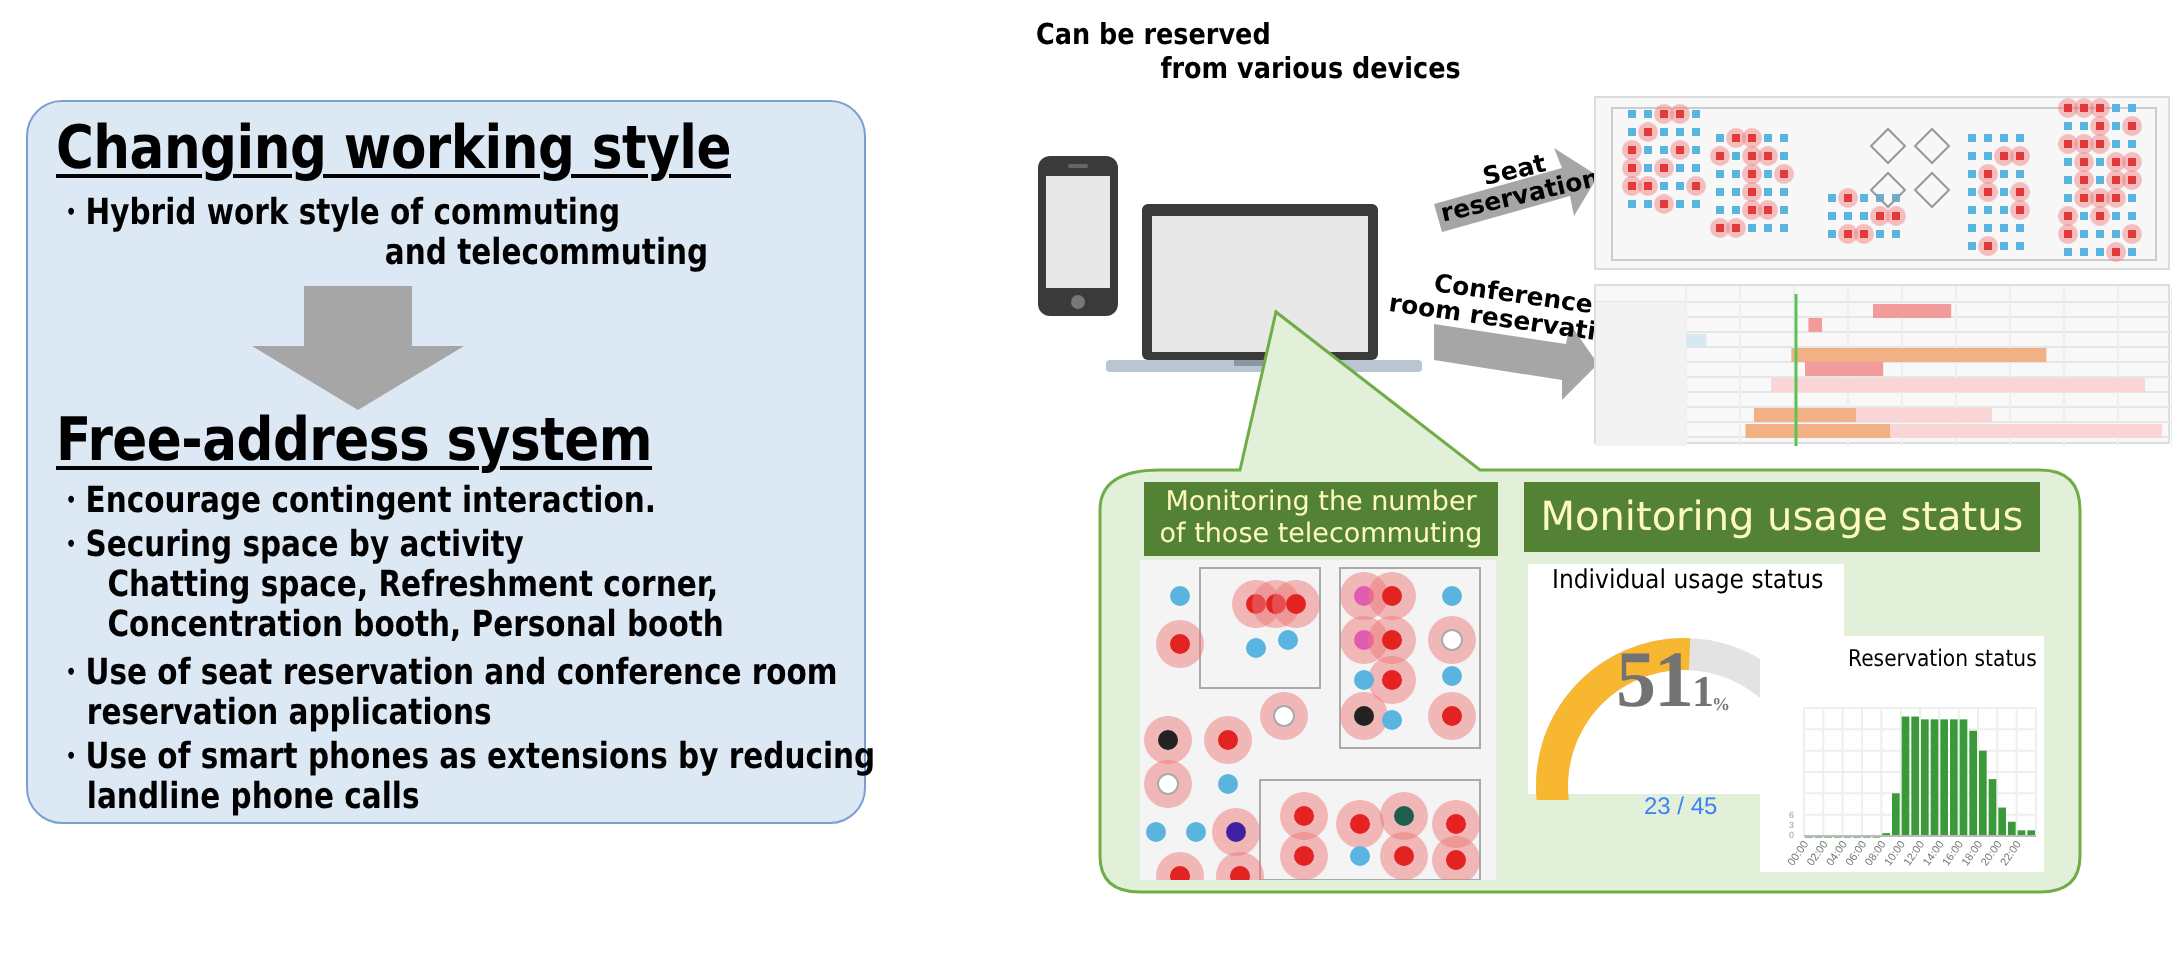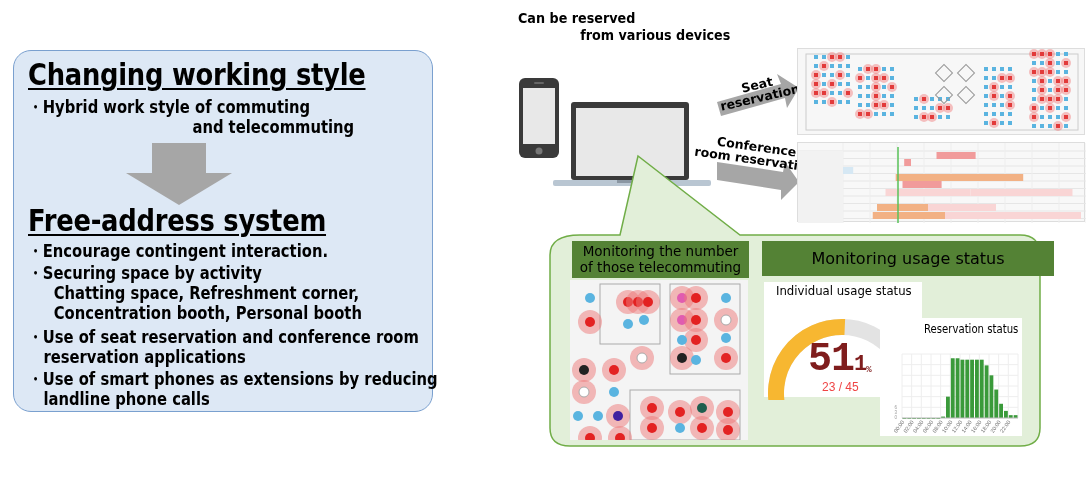--- a/index.html
+++ b/index.html
@@ -41,35 +41,35 @@
   }
 
   .arrow-label {
     position: absolute; font-weight: bold; font-size: 12.5px; line-height: 13px; white-space: pre;
     text-align: center; font-family: "DejaVu Sans", sans-serif;
   }
 
   
   .callout-svg { position: absolute; left: 540px; top: 150px; }
   .section-header {
-    position: absolute; background: #548235; color: #000000; text-align: center;
+    position: absolute; background: #548235; color: #fef9c3; text-align: center;
     font-family: "DejaVu Sans", sans-serif;
   }
   .sh1 { left: 572px; top: 241px; width: 177px; height: 37px; font-size: 13.5px; line-height: 16px; padding-top: 2px; }
-  .sh2 { left: 762px; top: 241px; width: 292px; height: 35px; font-size: 16px; line-height: 35px; }
+  .sh2 { left: 762px; top: 241px; width: 258px; height: 35px; font-size: 20px; line-height: 35px; }
 
   .tele-map { position: absolute; left: 570px; top: 280px; width: 178px; height: 160px; background: #f4f4f4; overflow: hidden; }
 
   .usage-card { position: absolute; left: 764px; top: 282px; width: 158px; height: 115px; background: #fff; }
   .usage-title { position: absolute; left: 776px; top: 283px; font-size: 13px; font-family: "DejaVu Sans", sans-serif; transform: scaleX(0.9); transform-origin: left top; white-space: nowrap; }
   .gauge-svg { position: absolute; left: 764px; top: 305px; }
-  .gauge-big { position: absolute; left: 808px; top: 337px; font-size: 40px; font-weight: bold; color: #7f1d1d; font-family: Liberation Mono, monospace; letter-spacing: -1px; }
+  .gauge-big { position: absolute; left: 808px; top: 316px; font-size: 40px; font-weight: bold; color: #737373; font-family: Liberation Serif, serif; letter-spacing: -1px; }
   .gauge-big small { font-size: 22px; }
   .gauge-big .pct { font-size: 9px; vertical-align: -2px; }
-  .gauge-count { position: absolute; left: 822px; top: 380px; font-size: 12px; color: #ef4444; font-family: "Liberation Sans", sans-serif; }
+  .gauge-count { position: absolute; left: 822px; top: 396px; font-size: 12px; color: #3b82f6; font-family: "Liberation Sans", sans-serif; }
 
   .hist-card { position: absolute; left: 880px; top: 318px; width: 142px; height: 118px; background: #fff; }
   .hist-title { position: absolute; left: 924px; top: 322px; font-size: 11.5px; font-family: "DejaVu Sans", sans-serif; transform: scaleX(0.88); transform-origin: left top; white-space: nowrap; }
   .hist-svg { position: absolute; left: 880px; top: 340px; }
 </style>
 </head>
 <body>
 
 <div class="left-panel">
   <div class="heading h1">Changing working style</div>

